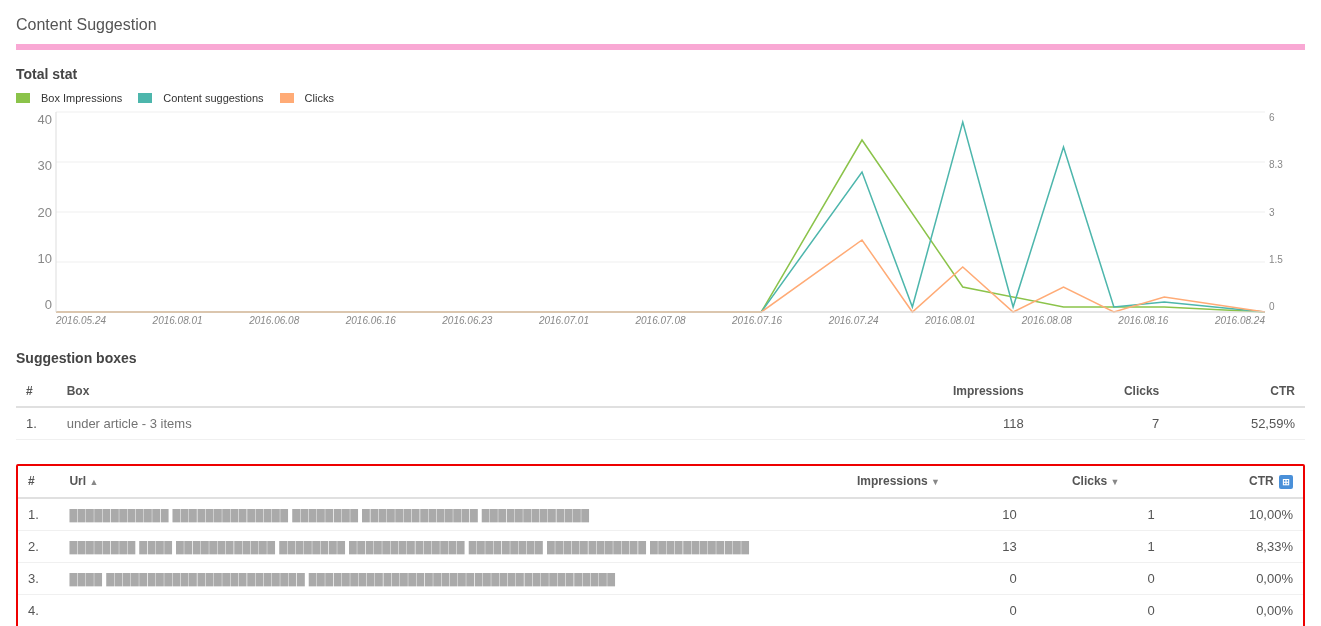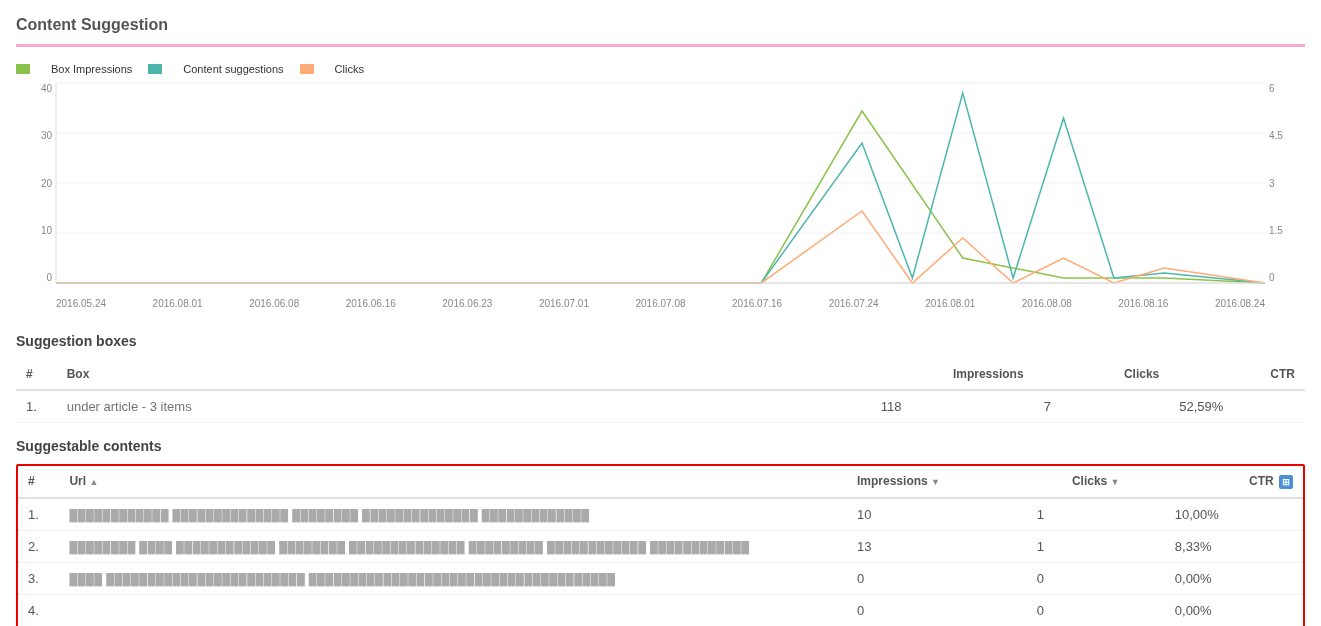--- a/index.html
+++ b/index.html
@@ -5,25 +5,25 @@
     * { box-sizing: border-box; margin: 0; padding: 0; }
     body {
       font-family: Arial, sans-serif;
       font-size: 13px;
       background: #fff;
       color: #333;
       padding: 16px;
     }
     .page-title {
       font-size: 16px;
-      font-weight: bold;
+      font-weight: normal;
       color: #555;
       margin-bottom: 16px;
       padding-bottom: 10px;
-      border-bottom: 3px solid #f9a8d4;
+      border-bottom: 6px solid #f9a8d4;
     }
     .section-title {
       font-size: 14px;
       font-weight: bold;
       color: #444;
       margin-bottom: 10px;
     }
     .chart-container {
       margin-bottom: 24px;
       position: relative;
@@ -42,69 +42,70 @@
     }
     .legend {
       display: flex;
       gap: 16px;
       margin-bottom: 8px;
       font-size: 11px;
     }
     .legend-item {
       display: flex;
       align-items: center;
-      gap: 21px;
+      gap: 11px;
     }
     .legend-color {
       width: 14px;
       height: 10px;
       display: inline-block;
     }
     .y-axis-left {
       position: absolute;
       right: 4px;
       top: 0;
       height: 200px;
       display: flex;
       flex-direction: column;
       justify-content: space-between;
-      font-size: 10px;
+      font-size: 13px;
       color: #888;
       text-align: right;
     }
     .y-axis-right {
       position: absolute;
       left: 4px;
       top: 0;
       height: 200px;
       display: flex;
       flex-direction: column;
       justify-content: space-between;
       font-size: 10px;
       color: #888;
     }
     .x-axis {
       display: flex;
       justify-content: space-between;
       font-size: 10px;
       color: #888;
-      margin-top: 12px;
+      margin-top: 0;
       padding-left: 40px;
       padding-right: 40px;
+      font-style: italic;
     }
     
     .chart-svg {
       width: 100%;
       height: 200px;
       overflow: visible;
     }
 
     
     .table-section {
-      margin-bottom: 15px;
+      margin-bottom: 24px;
     }
     table {
       width: 100%;
       border-collapse: collapse;
       font-size: 13px;
     }
     thead tr {
       border-bottom: 2px solid #e0e0e0;
     }
     thead th {
@@ -115,21 +116,21 @@
       font-size: 12px;
     }
     tbody tr {
       border-bottom: 1px solid #f0f0f0;
     }
     tbody td {
       padding: 8px 10px;
       color: #555;
     }
     tbody td.right {
-      text-align: left;
+      text-align: right;
     }
     .link-text {
       color: #737373;
       text-decoration: none;
     }
     .highlighted-section {
       border: 2px solid #e00;
       border-radius: 2px;
     }
     .sort-icon {
@@ -155,20 +156,21 @@
       font-size: 11px;
       letter-spacing: 0.5px;
     }
   </style>
 </head>
 <body>
 
 <div class="page-title">Content Suggestion</div>
 
 <div class="chart-container">
+  <div class="section-title">Total stat</div>
 
   <div class="legend">
     <div class="legend-item">
       <span class="legend-color" style="background:#8bc34a;"></span>
       <span>Box Impressions</span>
     </div>
     <div class="legend-item">
       <span class="legend-color" style="background:#4db6ac;"></span>
       <span>Content suggestions</span>
     </div>
@@ -206,21 +208,21 @@
         <polyline points="0,200 100,200 200,200 300,200 400,200 500,200 600,200 700,200 800,128 850,200 900,155 950,200 1000,175 1050,200 1100,185 1200,200" fill="none" stroke="#ffab76" stroke-width="1.5"></polyline>
 
         <line x1="0" y1="200" x2="1200" y2="200" stroke="#ddd" stroke-width="1"></line>
         <line x1="0" y1="0" x2="0" y2="200" stroke="#ddd" stroke-width="1"></line>
       </svg>
     </div>
 
     <div class="chart-right">
       <div class="y-axis-right">
         <span>6</span>
-        <span>4.5</span>
+        <span>8.3</span>
         <span>3</span>
         <span>1.5</span>
         <span>0</span>
       </div>
     </div>
   </div>
 
   <div class="x-axis">
     <span>2016.05.24</span>
     <span>2016.08.01</span>
@@ -256,21 +258,20 @@
         <td><a class="link-text" href="#">under article - 3 items</a></td>
         <td class="right">118</td>
         <td class="right">7</td>
         <td class="right">52,59%</td>
       </tr>
     </tbody>
   </table>
 </div>
 
 <div class="table-section">
-  <div class="section-title">Suggestable contents</div>
   <div class="highlighted-section">
     <table>
       <thead>
         <tr>
           <th style="width:3%">#</th>
           <th style="width:57%">
             Url <span class="sort-icon">▲</span>
           </th>
           <th style="width:13%; text-align:left">
             Impressions <span class="sort-icon">▼</span>

